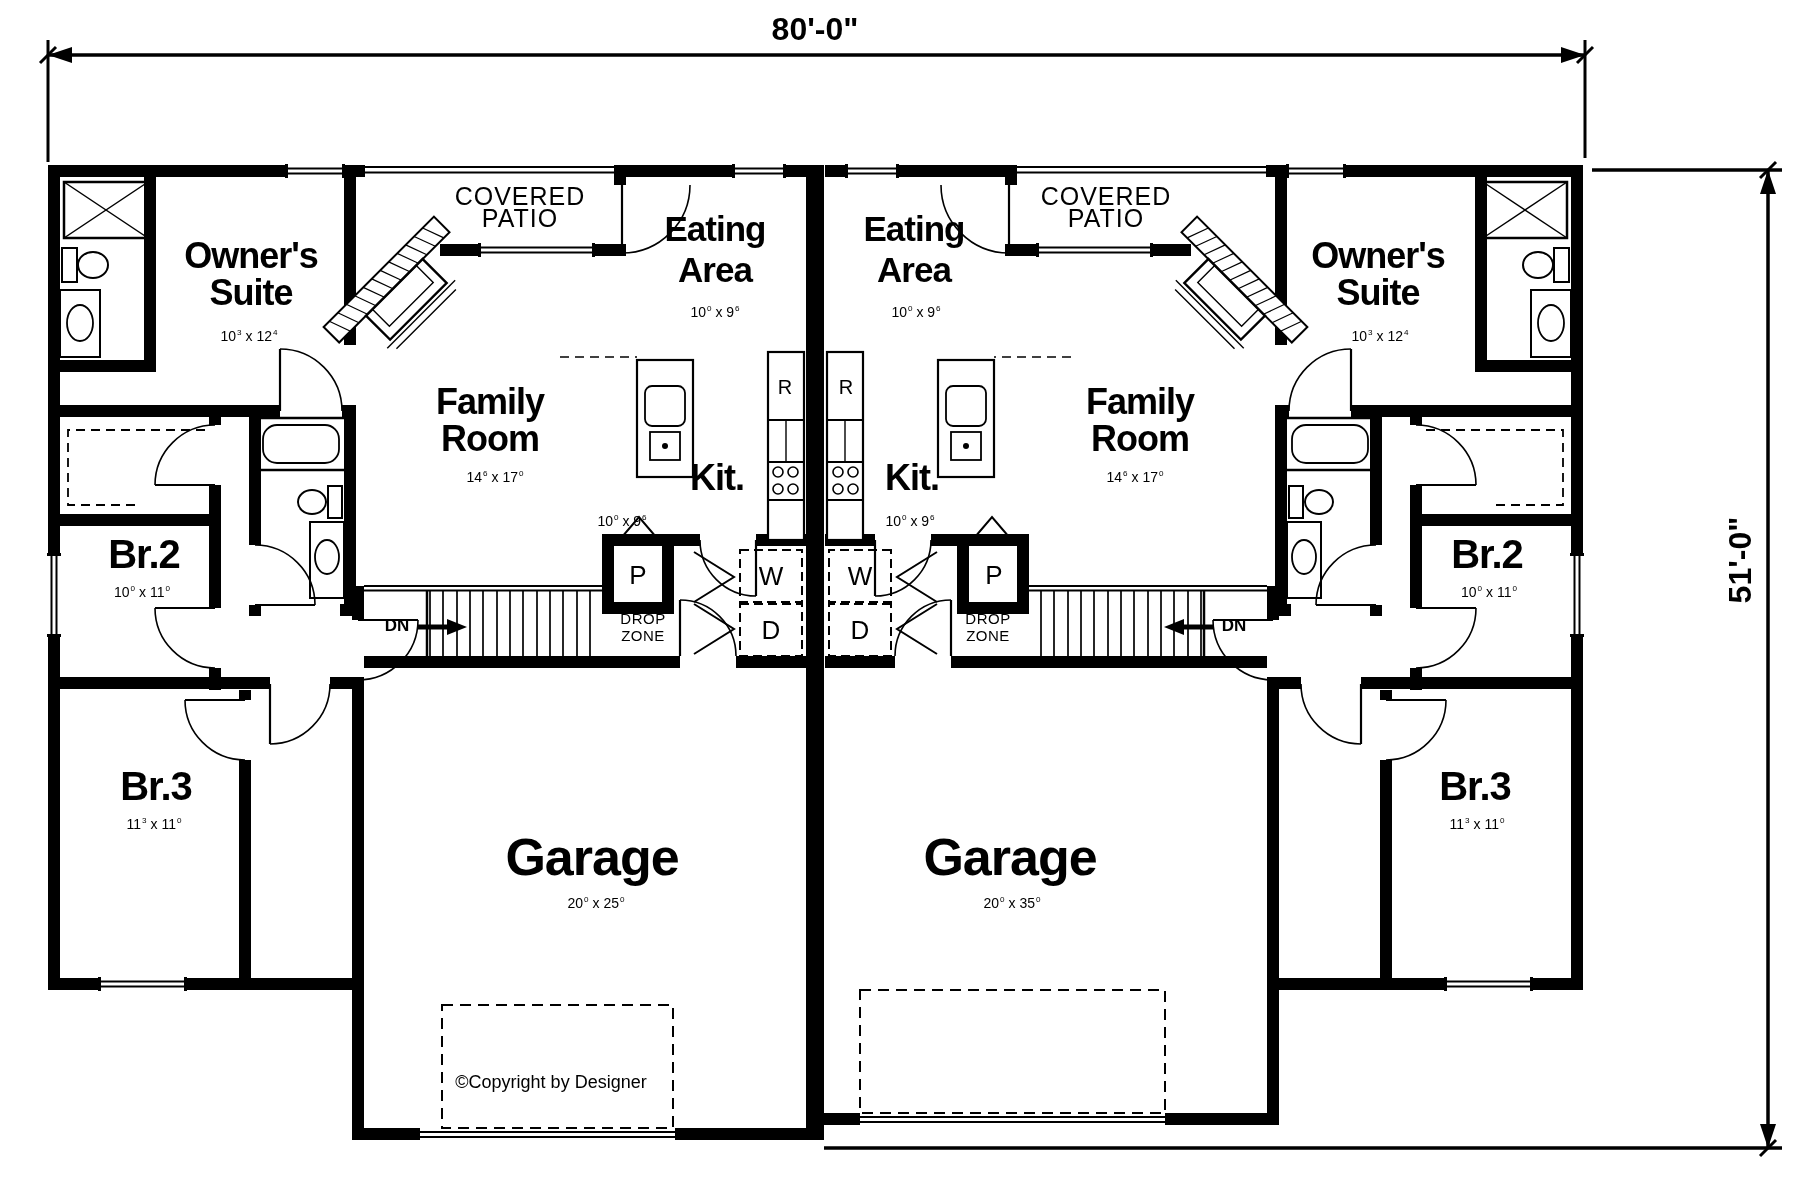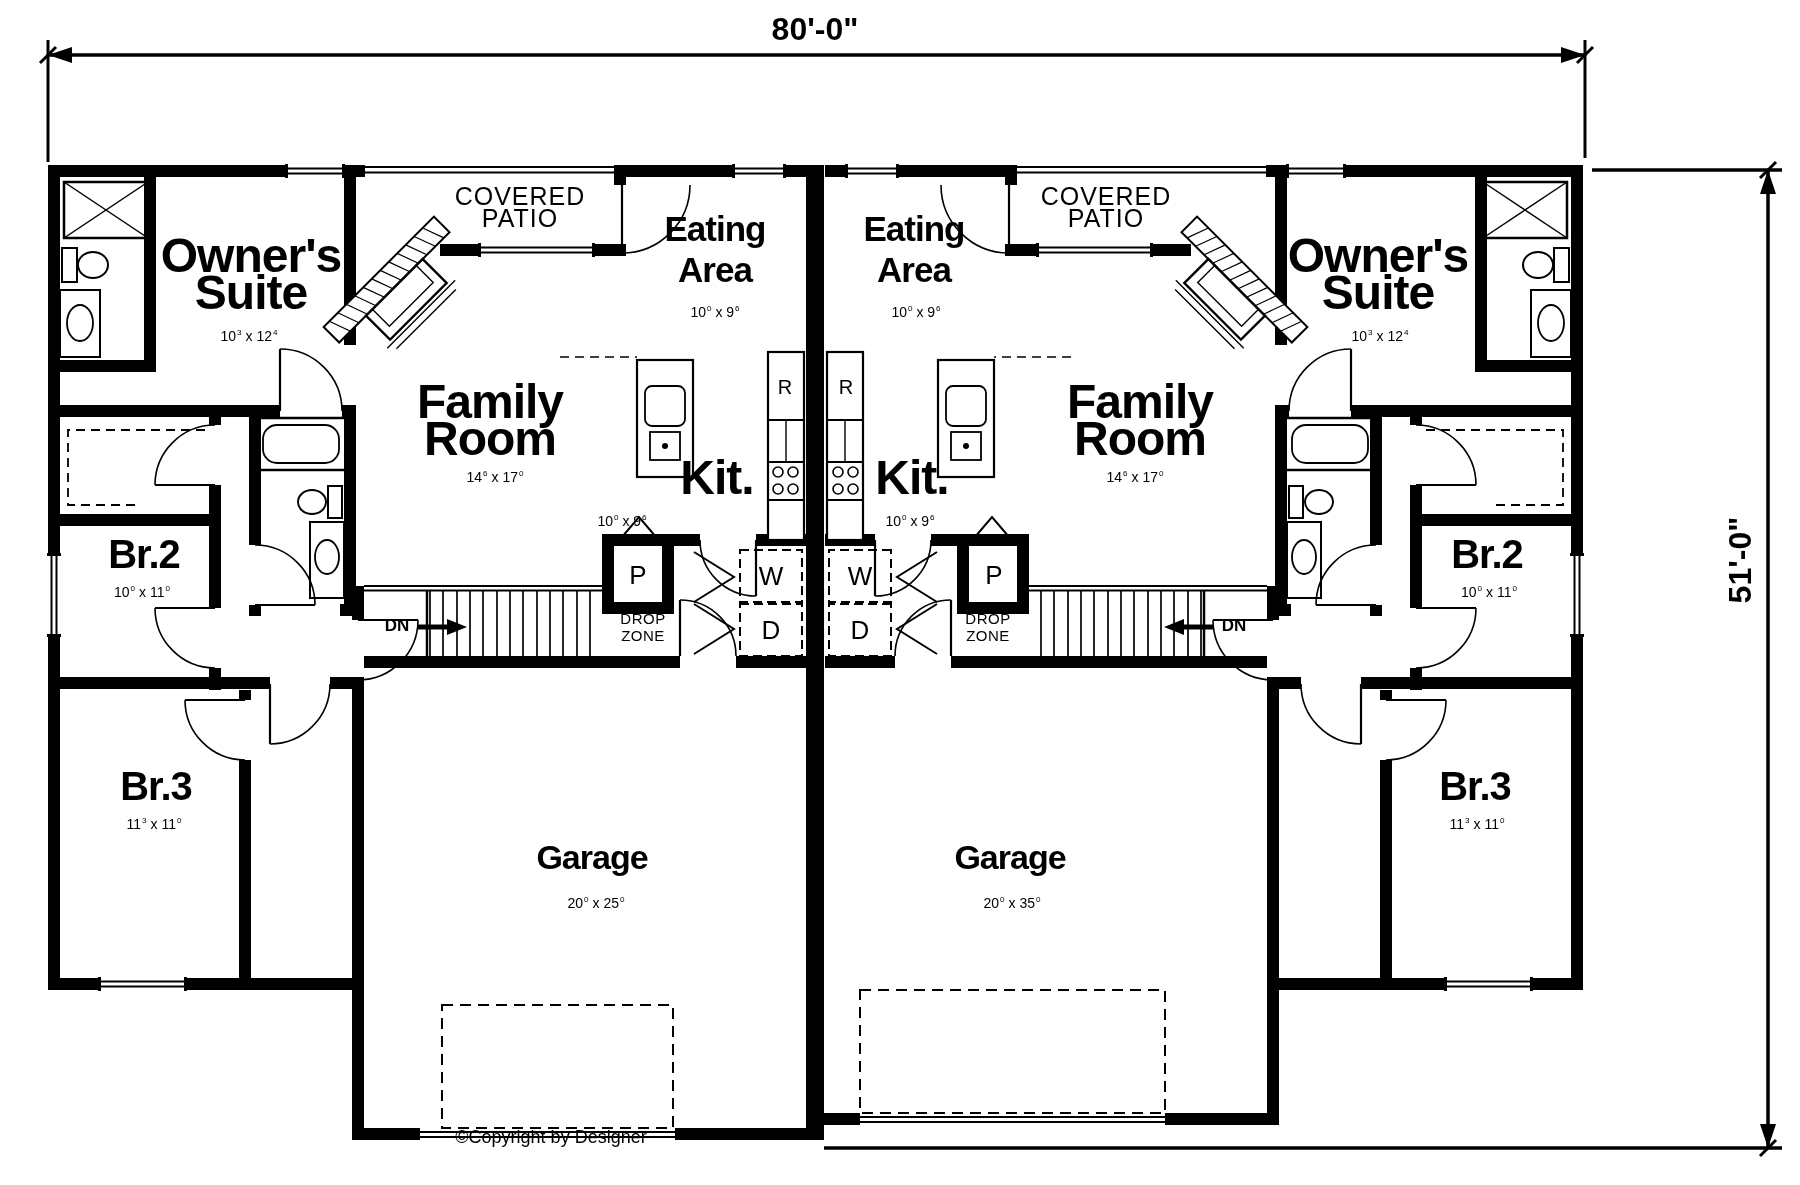--- a/index.html
+++ b/index.html
@@ -3,23 +3,23 @@
 <meta charset="utf-8">
 <style>
   html,body{margin:0;padding:0;background:#fff;}
   .stage{position:relative;width:1800px;height:1185px;background:#fff;
          font-family:"Liberation Sans",sans-serif;color:#000;overflow:hidden;}
   .stage svg{position:absolute;left:0;top:0;}
   .lbl{position:absolute;transform:translate(-50%,-50%);white-space:nowrap;
        line-height:1;text-align:center;color:#000;}
   .lbl .ln{display:block;}
   .room-xl{font-size:35px;font-weight:700;letter-spacing:-1px;line-height:41px;}
-  .room-lg{font-size:48px;font-weight:700;letter-spacing:-1px;line-height:37px;}
+  .room-lg{font-size:36px;font-weight:700;letter-spacing:-1px;line-height:37px;}
   .room-md{font-size:40px;font-weight:700;letter-spacing:-1px;}
-  .garage-lbl{font-size:34px;font-weight:700;letter-spacing:-1px;}
+  .garage-lbl{font-size:52px;font-weight:700;letter-spacing:-1px;}
   .dims{font-size:14px;font-weight:400;}
   .dims sup{font-size:0.58em;vertical-align:super;margin-left:1px;}
   .small-room{font-size:25px;font-weight:400;letter-spacing:1px;line-height:22px;}
   .tiny{font-size:15px;font-weight:400;letter-spacing:0.5px;line-height:17px;}
   .appl{font-size:26px;font-weight:400;}
   .appl-sm{font-size:20px;font-weight:400;}
   .dn{font-size:17px;font-weight:700;}
   .dim-txt{font-size:32px;font-weight:700;}
   .rot{transform:translate(-50%,-50%) rotate(-90deg);}
   .copyright{font-size:18px;font-weight:400;}
@@ -323,21 +323,21 @@
 <div class="lbl dims" style="left:596px;top:903px;"><span>20</span><sup>0</sup><span> x 25</span><sup>0</sup><span></span></div>
 <div class="lbl tiny" style="left:643px;top:627px;">
   <span class="ln">DROP</span>
   <span class="ln">ZONE</span>
 </div>
 <div class="lbl appl" style="left:638px;top:575px;">P</div>
 <div class="lbl appl" style="left:771px;top:576px;">W</div>
 <div class="lbl appl" style="left:771px;top:630px;">D</div>
 <div class="lbl appl-sm" style="left:785px;top:387px;">R</div>
 <div class="lbl dn" style="left:397px;top:625px;">DN</div>
-<div class="lbl copyright" style="left:551px;top:1137px;">©Copyright by Designer</div>
+<div class="lbl copyright" style="left:551px;top:1082px;">©Copyright by Designer</div>
 
 <div class="lbl small-room" style="left:1106px;top:207px;">
   <span class="ln">COVERED</span>
   <span class="ln">PATIO</span>
 </div>
 <div class="lbl room-xl" style="left:914px;top:249px;">
   <span class="ln">Eating</span>
   <span class="ln">Area</span>
 </div>
 <div class="lbl dims" style="left:916px;top:312px;"><span>10</span><sup>0</sup><span> x 9</span><sup>6</sup><span></span></div>

